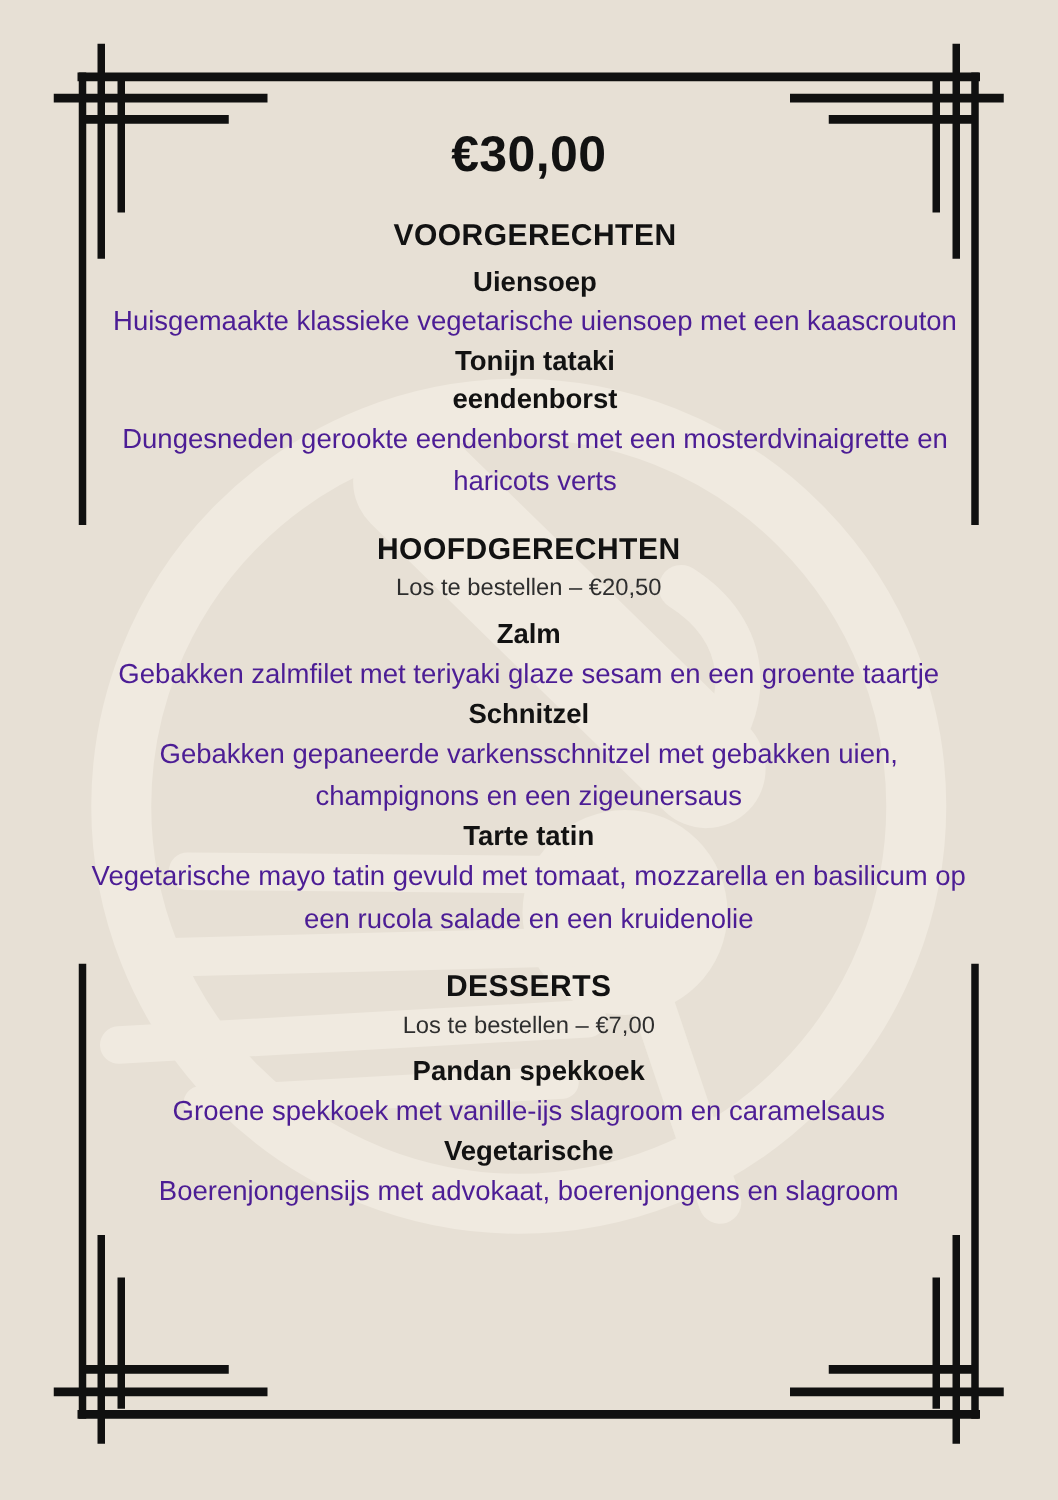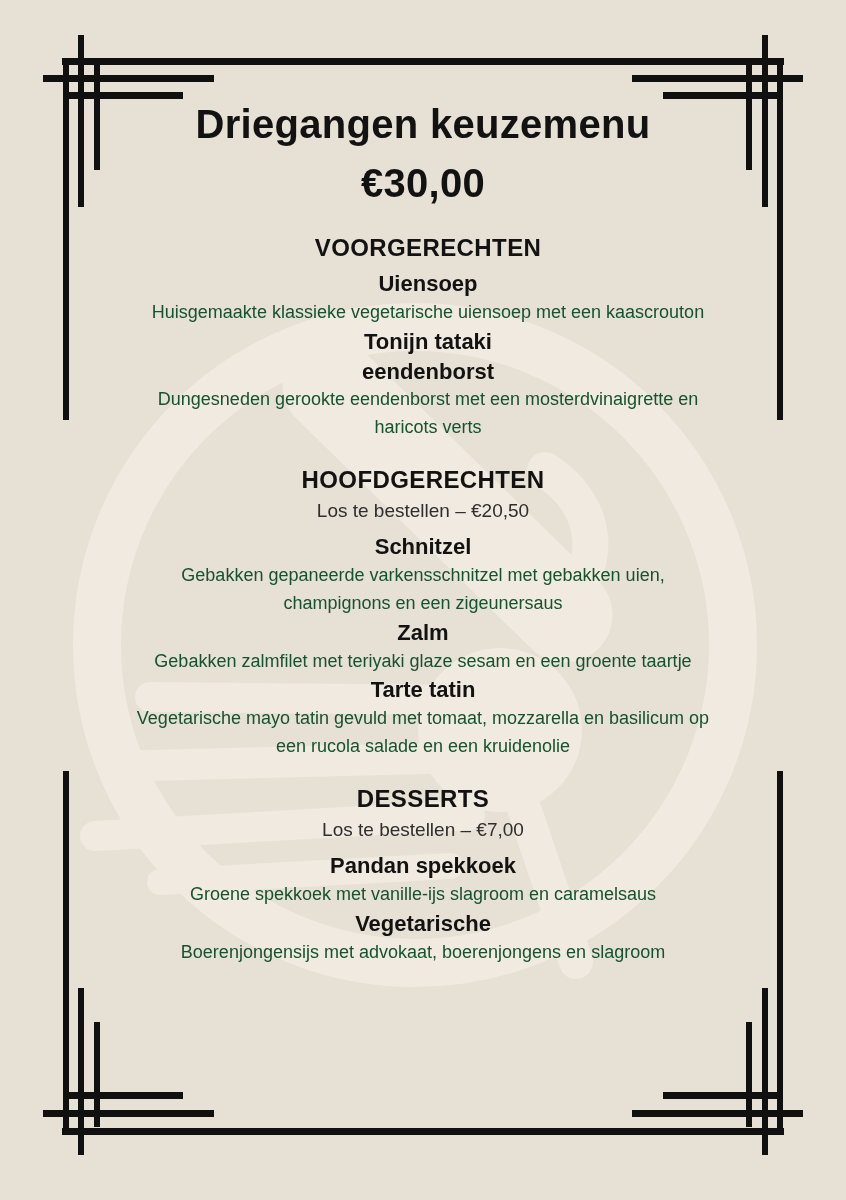--- a/index.html
+++ b/index.html
@@ -36,22 +36,22 @@
   }
   .section-subtitle {
     font-size:19px; font-weight:400; line-height:1.5;
     margin-top:2px; color:#2e2e2e;
   }
   .items { margin-top:7px; }
   .item-name {
     font-size:22px; font-weight:700; line-height:1.35; color:#121212;
   }
   .item-desc {
-    font-size:18px; font-weight:400; line-height:1.55;
-    color:#14532d; white-space:pre-line;
+    font-size:22px; font-weight:400; line-height:1.55;
+    color:#4c1d95; white-space:pre-line;
   }
 </style>
 </head>
 <body>
 
 <div class="page" style="background: rgb(231, 224, 213); color: rgb(18, 18, 18);">
 
   <svg class="watermark" width="846" height="1200" viewBox="0 0 846 1200">
     <g stroke="#f0eae0" fill="none" stroke-linecap="round">
       <circle cx="415" cy="645" r="318" stroke-width="48"></circle>
@@ -88,21 +88,20 @@
   <div class="ln" style="left:94px;  top:1022px; width:6px;  height:105px;"></div>
 
   <div class="ln" style="left:632px; top:1110px; width:171px; height:7px;"></div>
   <div class="ln" style="left:663px; top:1092px; width:115px; height:7px;"></div>
   <div class="ln" style="left:777px; top:771px;  width:6px;  height:364px;"></div>
   <div class="ln" style="left:762px; top:988px;  width:6px;  height:167px;"></div>
   <div class="ln" style="left:746px; top:1022px; width:6px;  height:105px;"></div>
 
   <div class="content">
 
-    <div class="menu-title">Driegangen keuzemenu</div>
     <div class="menu-price">€30,00</div>
 
     <div class="section first">
       <div class="section-heading">VOORGERECHTEN</div>
       <div class="items">
         <div>
           <div class="item-name">Uiensoep</div>
           <div class="item-desc">Huisgemaakte klassieke vegetarische uiensoep met een kaascrouton</div>
         </div>
         <div>
@@ -114,27 +113,27 @@
 haricots verts</div>
         </div>
       </div>
     </div>
 
     <div class="section">
       <div class="section-heading">HOOFDGERECHTEN</div>
       <div class="section-subtitle">Los te bestellen – €20,50</div>
       <div class="items">
         <div>
+          <div class="item-name">Zalm</div>
+          <div class="item-desc">Gebakken zalmfilet met teriyaki glaze sesam en een groente taartje</div>
+        </div>
+        <div>
           <div class="item-name">Schnitzel</div>
           <div class="item-desc">Gebakken gepaneerde varkensschnitzel met gebakken uien,
 champignons en een zigeunersaus</div>
-        </div>
-        <div>
-          <div class="item-name">Zalm</div>
-          <div class="item-desc">Gebakken zalmfilet met teriyaki glaze sesam en een groente taartje</div>
         </div>
         <div>
           <div class="item-name">Tarte tatin</div>
           <div class="item-desc">Vegetarische mayo tatin gevuld met tomaat, mozzarella en basilicum op
 een rucola salade en een kruidenolie</div>
         </div>
       </div>
     </div>
 
     <div class="section">

